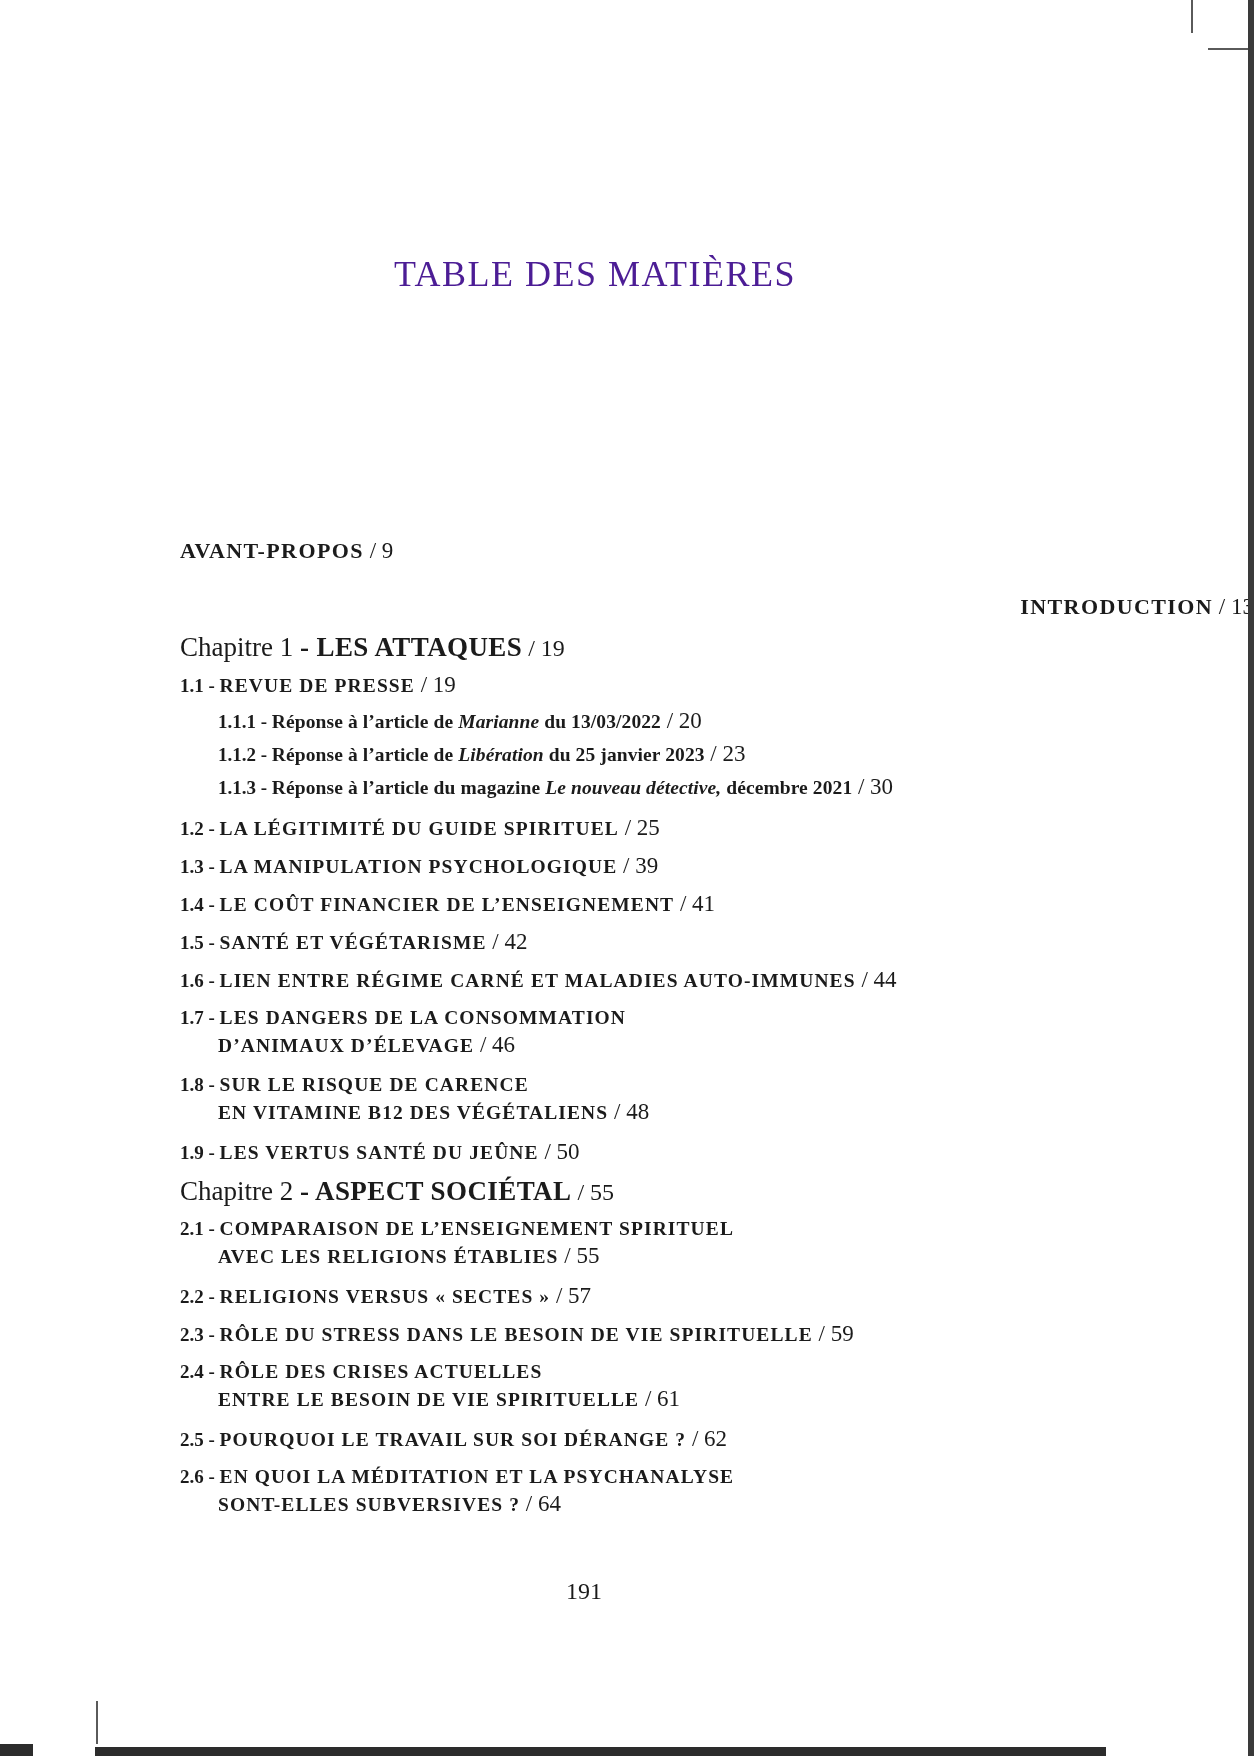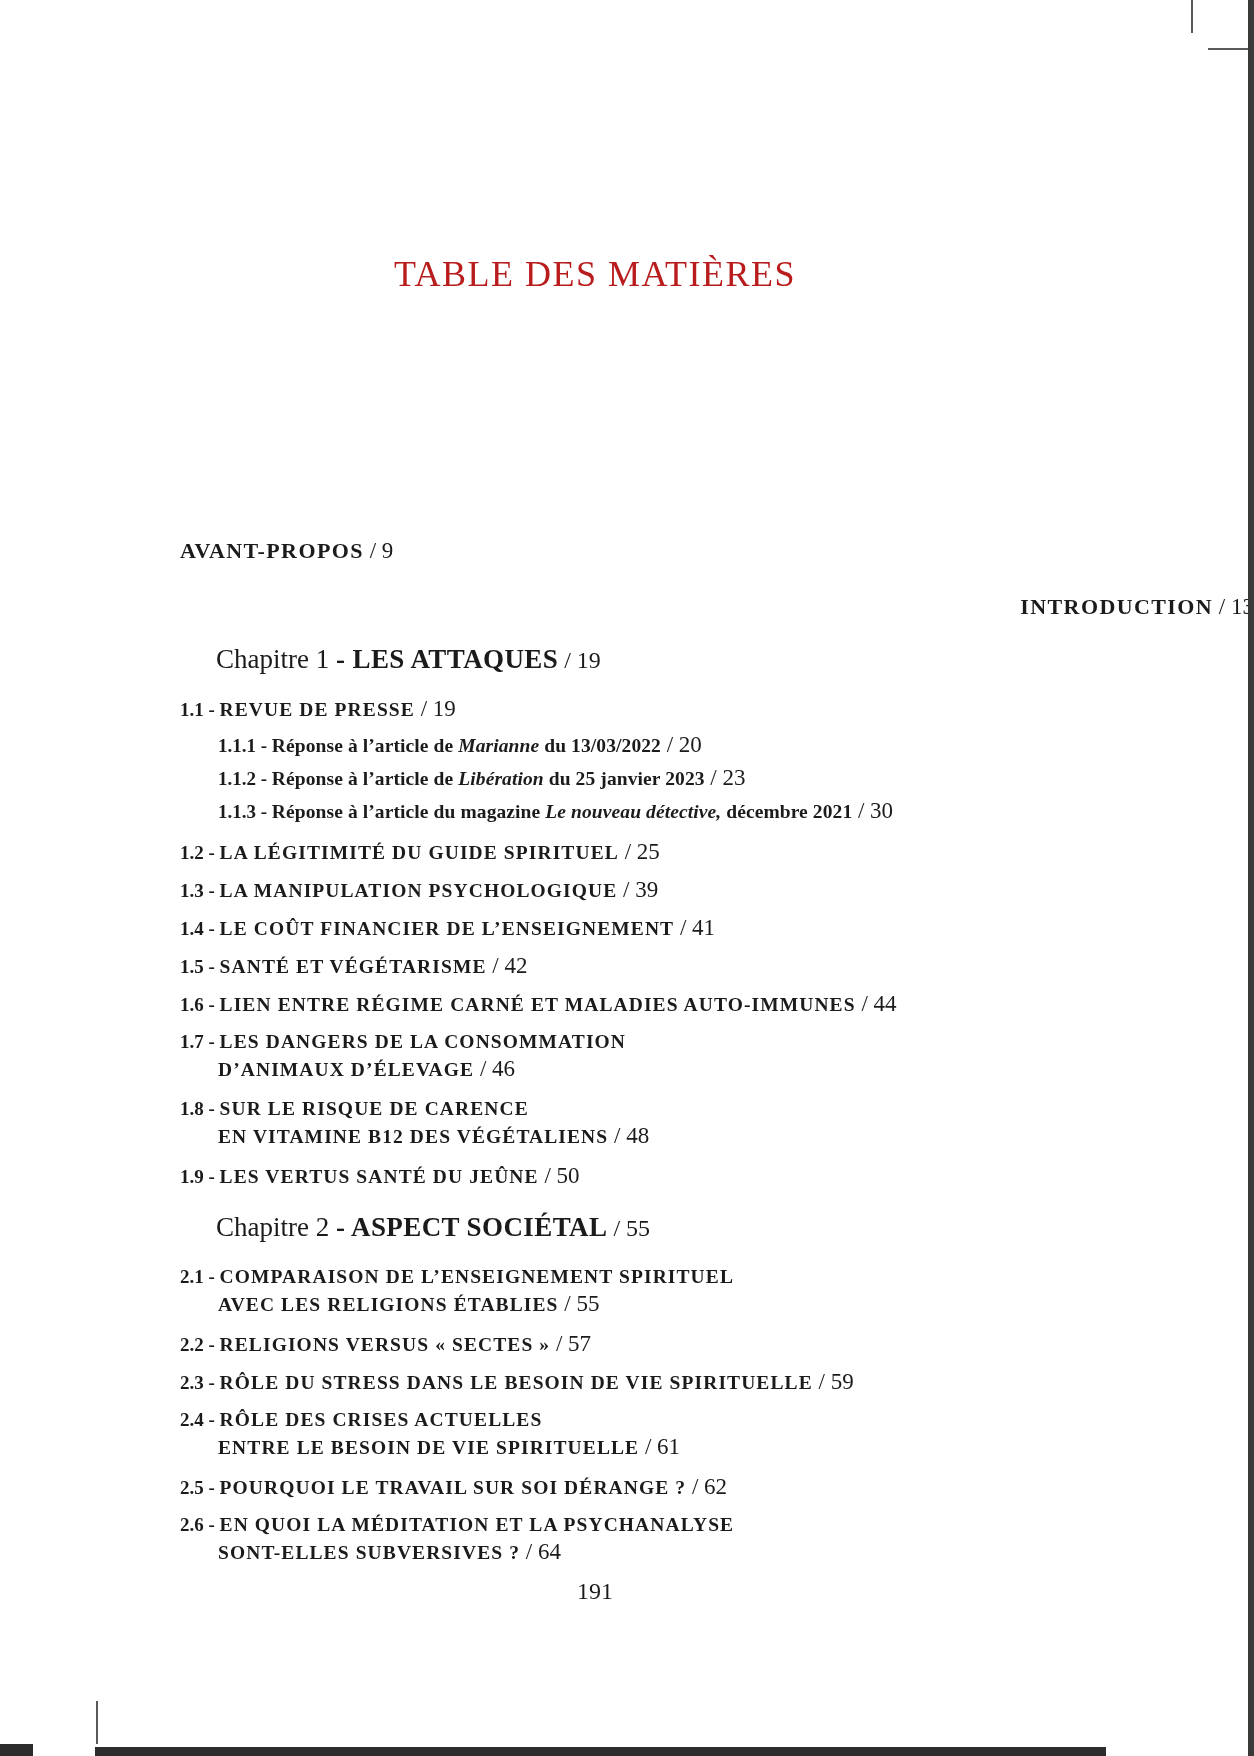--- a/index.html
+++ b/index.html
@@ -8,47 +8,47 @@
     background:#ffffff;
     font-family:"Liberation Serif", serif;
     color:#1b1b1b;
     position:relative;
     overflow:hidden;
   }
   .page{position:absolute;inset:0;padding:253px 0 0 180px;box-sizing:border-box;}
   .title{
     width:830px;text-align:center;
     font-size:36px;font-weight:normal;letter-spacing:1.5px;
-    line-height:42px;margin:0;color:#b91c1c;
+    line-height:42px;margin:0;color:#4c1d95;
   }
   .toc{margin-top:243px;}
   .line{white-space:nowrap;}
   .line.hang{padding-left:38px;}
 
   .e-front{line-height:26px;}
   .e-front + .e-front{margin-top:28px;text-align:right;}
-  .e-chapter{margin-top:15px;line-height:44px;margin-left:36px;}
+  .e-chapter{margin-top:15px;line-height:20px;}
   .e-sec{margin-top:12px;line-height:24px;}
   .e-sec .hang{line-height:28px;}
   .e-sub{line-height:31px;padding-left:38px;}
   .e-sec + .e-sub{margin-top:6px;}
 
   
   .r-fl {font-weight:bold;font-size:22px;letter-spacing:1.4px;}
   .r-pg {font-weight:normal;font-size:23px;letter-spacing:0;}
   .r-cp {font-weight:normal;font-size:27px;}
   .r-ct {font-weight:bold;font-size:27px;letter-spacing:0.4px;}
   .r-cpg{font-weight:normal;font-size:24px;}
   .r-num{font-weight:bold;font-size:19px;}
   .r-st {font-weight:bold;font-size:19.5px;letter-spacing:1.1px;}
   .r-sub{font-weight:bold;font-size:19.5px;letter-spacing:0.1px;}
   .r-subi{font-weight:bold;font-style:italic;font-size:19.5px;letter-spacing:0.1px;}
 
   .folio{
-    position:absolute;top:1578px;left:180px;width:830px;
+    position:absolute;top:1578px;left:169px;width:830px;
     text-align:center;font-size:24px;color:#1b1b1b;
   }
 
   
   .hairline{position:absolute;background:#5a5a5a;}
   .barmark{position:absolute;background:#2c2c2c;}
   #m-tr-v{left:1191px;top:0;width:2px;height:33px;}
   #m-tr-h{left:1208px;top:48px;width:40px;height:2px;}
   #m-right-bar{left:1248px;top:0;width:6px;height:1756px;background:#3a3a3a;}
   #m-bottom-bar{left:95px;top:1747px;width:1011px;height:9px;}

